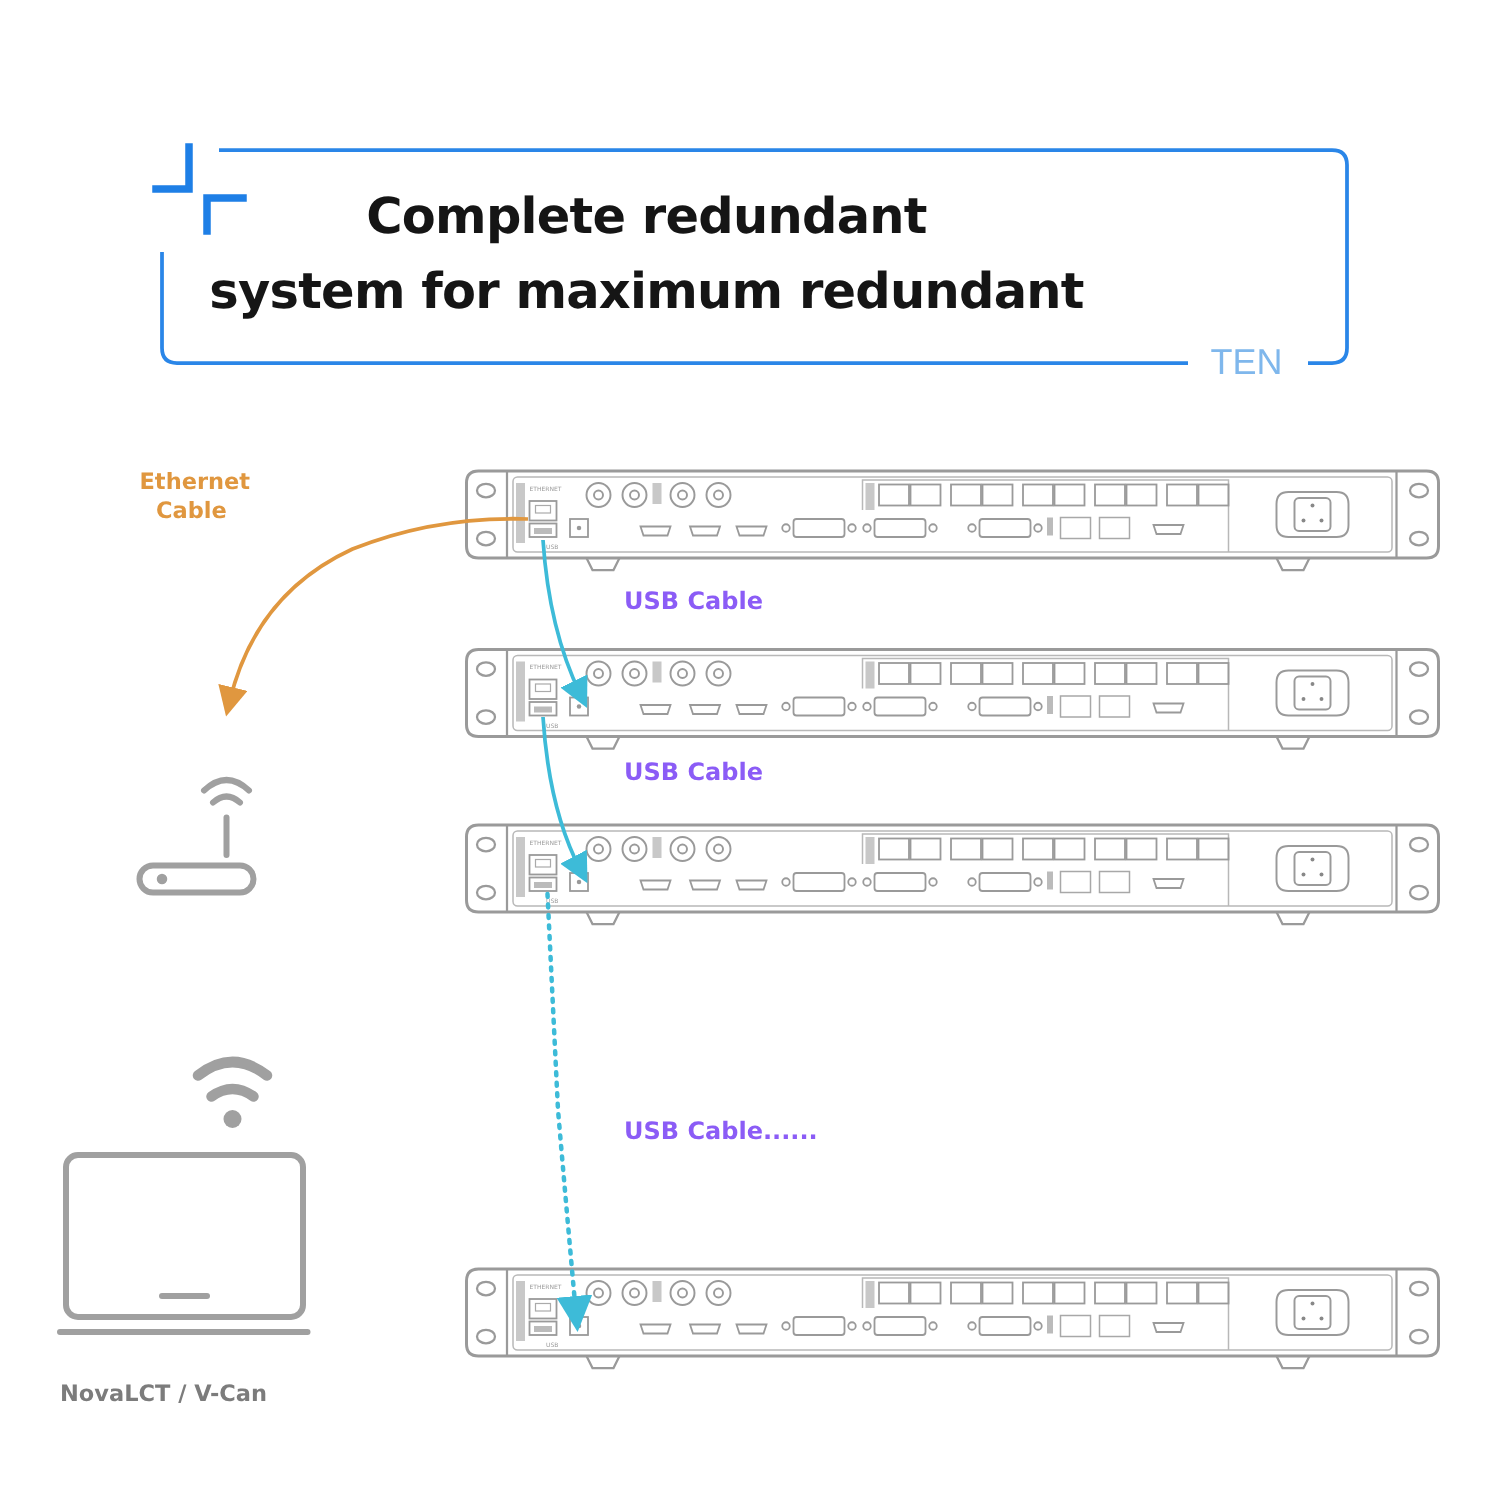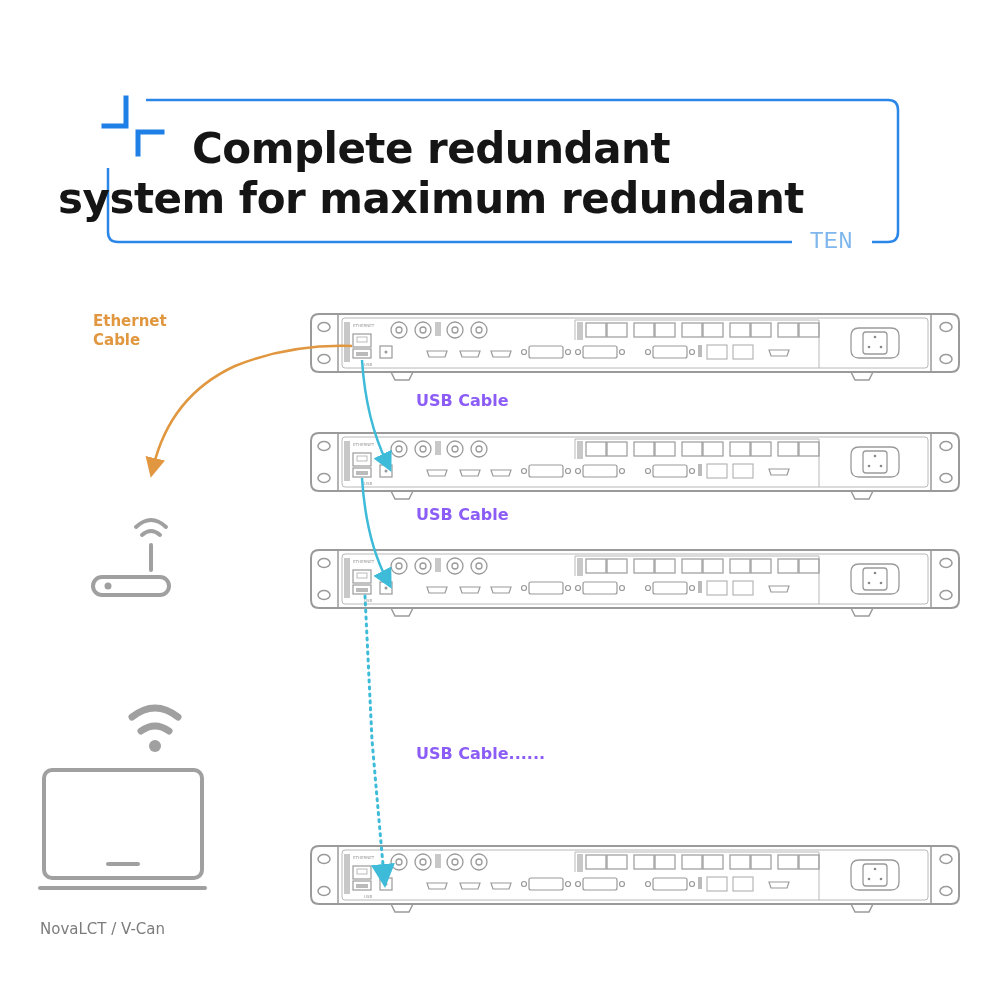--- a/index.html
+++ b/index.html
@@ -1,52 +1,52 @@
 <!DOCTYPE html>
 <html><head>
 <meta charset="utf-8">
 <style>
   html, body { margin: 0; padding: 0; background: #ffffff; }
   body { width: 1000px; height: 1004px; position: relative; overflow: hidden;
          font-family: "DejaVu Sans", "Liberation Sans", sans-serif; }
   .abs { position: absolute; }
   #title-frame { left: 0; top: 0; }
   .title-line { position: absolute; left: 0; width: 862px; text-align: center;
-                font-weight: bold; color: #151515; font-size: 42px; letter-spacing: -0.5px;
+                font-weight: bold; color: #151515; font-size: 33px; letter-spacing: -0.5px;
                 font-family: "DejaVu Sans", sans-serif; }
   #title-l1 { top: 124px; }
   #title-l2 { top: 174px; }
   #brand { left: 800px; top: 228px; width: 62px; text-align: center; font-size: 24px;
-           color: #7fb7ec; font-family: Liberation Mono, monospace; letter-spacing: 0px; }
+           color: #7fb7ec; font-family: Liberation Sans, sans-serif; letter-spacing: 0px; }
   .eth-label { left: 93px; color: #e0973f; font-weight: bold; font-size: 15px;
                font-family: "DejaVu Sans", sans-serif; line-height: 19px; }
   .usb-label { color: #8b5cf6; font-weight: bold; font-size: 16px;
                font-family: "DejaVu Sans", sans-serif; }
-  .pc-label { left: 40px; top: 920px; color: #7c7c7c; font-weight: normal; font-size: 15px;
+  .pc-label { left: 40px; top: 920px; color: #7c7c7c; font-weight: bold; font-size: 15px;
               font-family: "DejaVu Sans", sans-serif; }
   svg text { font-family: "DejaVu Sans", sans-serif; }
 </style>
 </head>
 <body>
 
 <svg id="title-frame" class="abs" width="1000" height="280">
   <g fill="none" stroke="#1e7fe6" stroke-width="5" stroke-linecap="square">
     <path d="M126 98 L126 126 L104 126"></path>
     <path d="M138 154 L138 132 L162 132"></path>
   </g>
   <path d="M146 100 L888 100 Q898 100 898 110 L898 232 Q898 242 888 242 L872 242
            M792 242 L118 242 Q108 242 108 232 L108 168" fill="none" stroke="#2a86e8" stroke-width="2.5"></path>
 </svg>
 
 <div id="title-l1" class="title-line">Complete redundant</div>
 <div id="title-l2" class="title-line">system for maximum redundant</div>
 <div id="brand" class="abs">TEN</div>
 
 <div class="abs eth-label" style="top:312px;">Ethernet</div>
-<div class="abs eth-label" style="top:331px;">Cable</div>
+<div class="abs eth-label" style="top:331px;margin-left:11px;">Cable</div>
 
 <div class="abs usb-label" style="left:416px; top:391px;">USB Cable</div>
 <div class="abs usb-label" style="left:416px; top:505px;">USB Cable</div>
 <div class="abs usb-label" style="left:416px; top:744px;">USB Cable......</div>
 
 <div class="abs pc-label">NovaLCT / V-Can</div>
 
 <svg class="abs" style="left:80px; top:505px;" width="110" height="100">
   <g fill="none" stroke="#a0a0a0" stroke-width="4" stroke-linecap="round">
     <path d="M56 22 Q71 8 86 22"></path>

